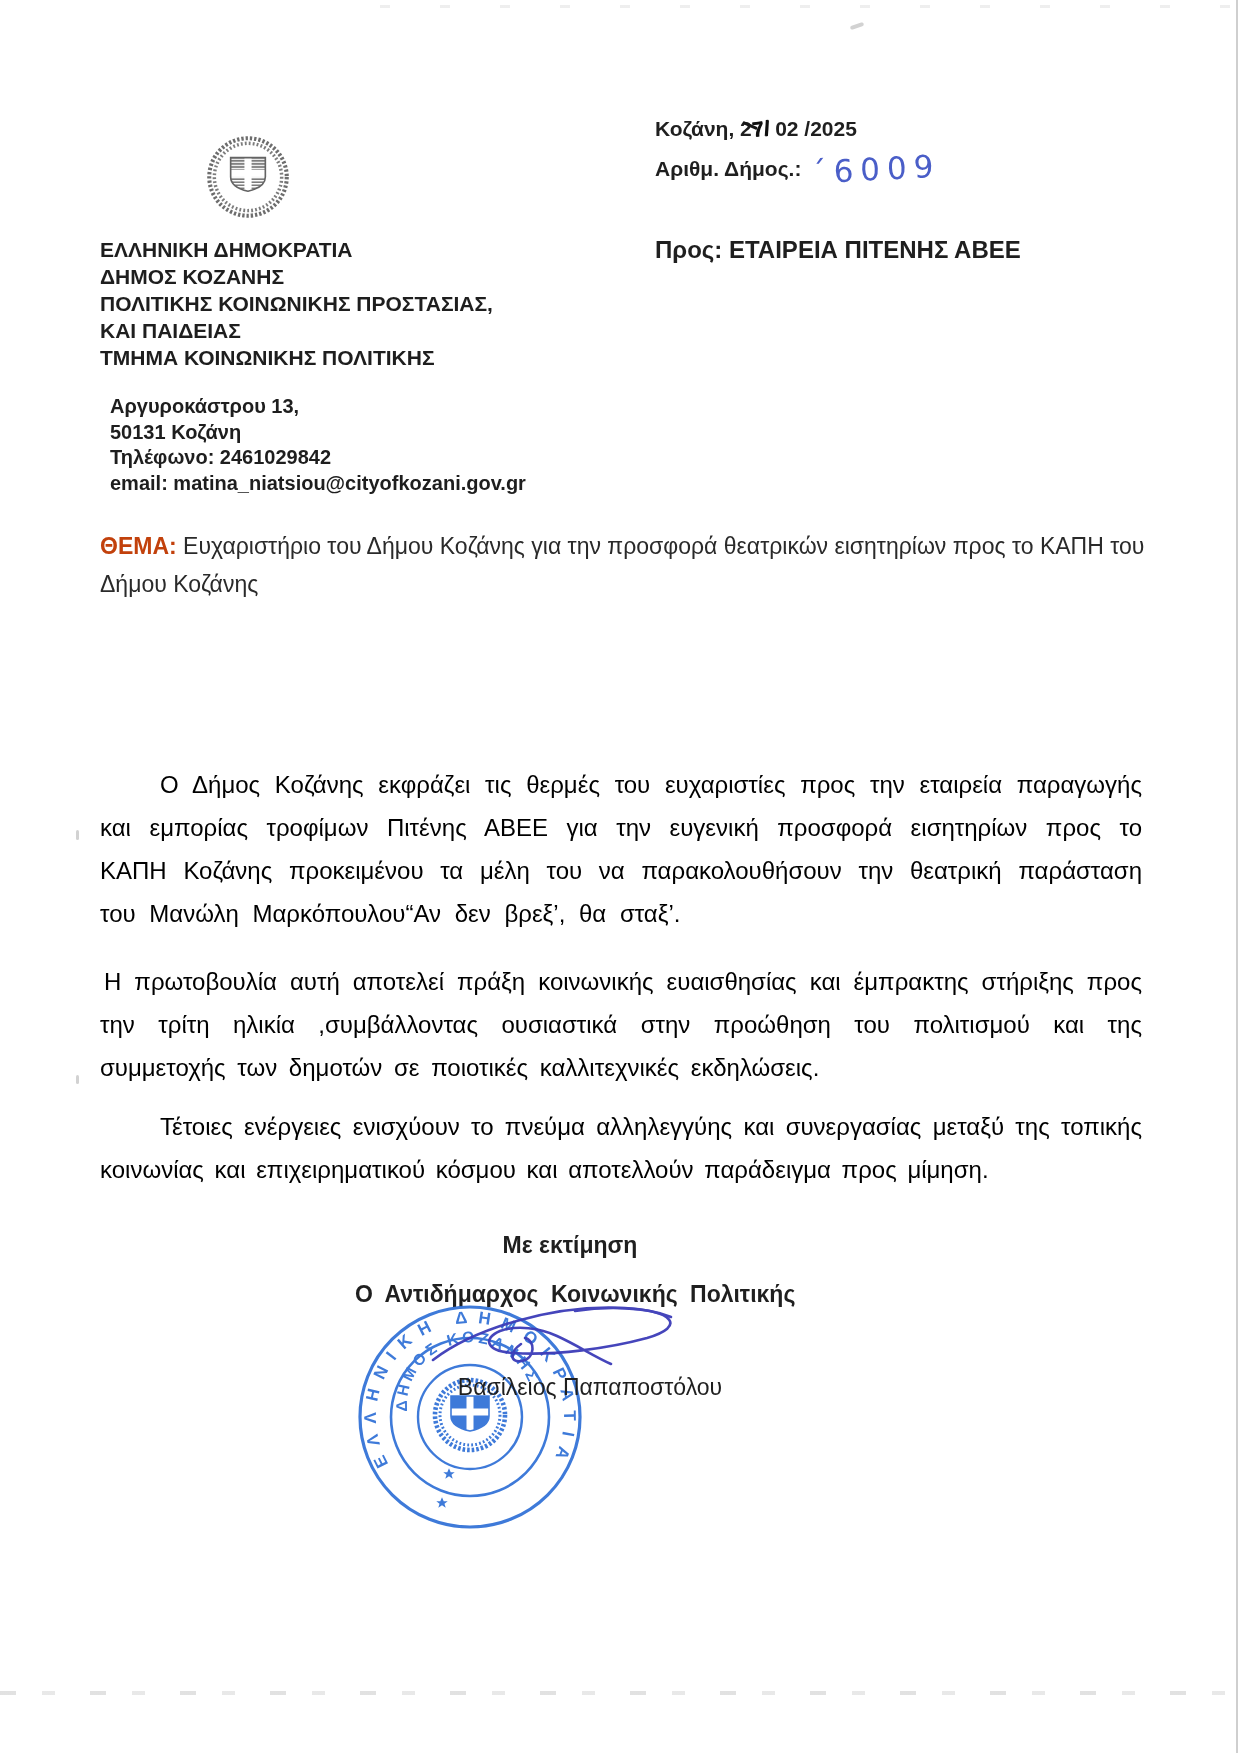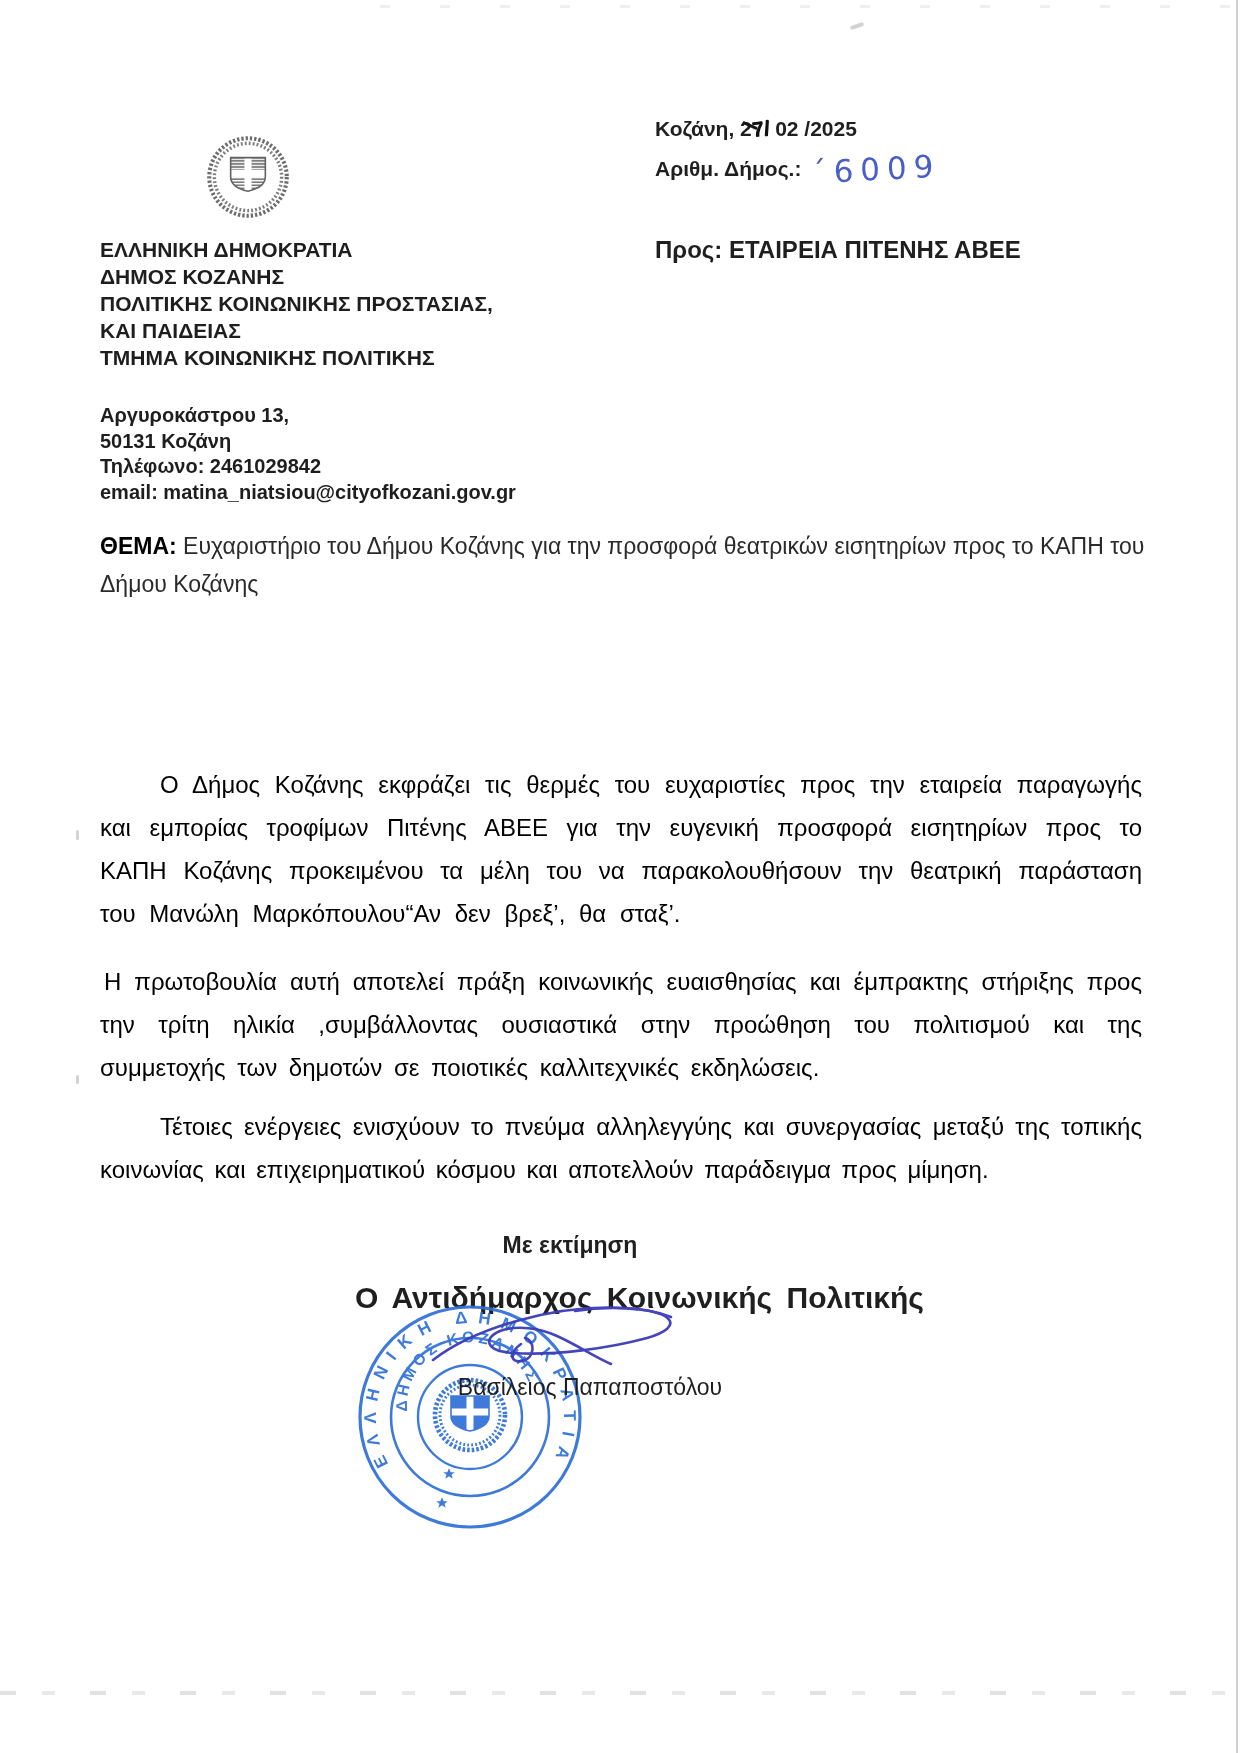--- a/index.html
+++ b/index.html
@@ -4,47 +4,47 @@
 <style>
   html,body{margin:0;padding:0;background:#e9e9e9;}
   .page{
     position:relative;width:1240px;height:1753px;background:#ffffff;
     font-family:"Liberation Sans",sans-serif;color:#1f1f1f;overflow:hidden;
     margin:0 auto;
   }
   
   .org-block{position:absolute;left:100px;top:236px;}
   .org-line{font-size:21px;line-height:27px;font-weight:bold;color:#1e1e1e;}
-  .contact-block{position:absolute;left:100px;top:394px;margin-top:9px;}
+  .contact-block{position:absolute;left:110px;top:394px;}
   .contact-line{font-size:20px;line-height:25.5px;font-weight:bold;color:#1e1e1e;}
   
   .date-line{position:absolute;left:655px;top:117px;font-size:21px;font-weight:bold;white-space:nowrap;}
   .day-scribble{display:inline-block;transform:rotate(-7deg);font-weight:bold;color:#101010;
     text-shadow:0.6px 0.4px 0 #101010;position:relative;}
   .scribble-stroke{position:absolute;left:742px;top:124px;width:16px;height:3px;background:#161616;
     transform:rotate(24deg);border-radius:2px;}
   .proto-line{position:absolute;left:655px;top:147px;font-size:21px;font-weight:bold;white-space:nowrap;}
   .proto-number{display:inline-block;font-size:31px;font-weight:normal;color:#4a5ec8;
     letter-spacing:7px;transform:rotate(-3deg);position:relative;top:4px;margin-left:10px;
     font-family:"DejaVu Sans",sans-serif;}
   .recipient{position:absolute;left:655px;top:236px;font-size:24px;font-weight:bold;white-space:nowrap;}
   
   .subject{position:absolute;left:100px;top:527px;width:1046px;font-size:23px;line-height:38px;color:#2a2a2a;}
-  .subject b{font-weight:bold;color:#000000;}
+  .subject b{font-weight:bold;color:#c2410c;}
   
   .body-par{position:absolute;left:100px;width:1042px;text-align:justify;
     font-size:24px;line-height:43px;word-spacing:7px;color:#000000;}
   .p1{top:739px;text-indent:60px;}
   .p2{top:936px;text-indent:4px;word-spacing:5px;}
   .p3{top:1081px;text-indent:60px;word-spacing:4px;}
   
   .closing{position:absolute;left:400px;top:1232px;width:340px;text-align:center;
     font-size:23px;font-weight:bold;}
   .sig-title{position:absolute;left:355px;top:1281px;width:440px;text-align:left;
-    font-size:30px;font-weight:bold;word-spacing:6px;white-space:nowrap;}
+    font-size:23px;font-weight:bold;word-spacing:6px;white-space:nowrap;}
   .sig-name{position:absolute;left:370px;top:1374px;width:440px;text-align:center;
     font-size:23px;font-weight:normal;z-index:4;}
   .stamp-svg{position:absolute;left:350px;top:1297px;z-index:2;}
   .autograph-svg{position:absolute;left:425px;top:1298px;z-index:5;}
   .emblem-svg{position:absolute;left:197px;top:128px;opacity:0.88;}
   
   .edge-line-right{position:absolute;right:2px;top:0;width:2px;height:1753px;background:#bfbfbf;opacity:0.75;}
   .bottom-speckles{position:absolute;left:0;top:1691px;width:1240px;height:4px;opacity:0.55;
     background:repeating-linear-gradient(90deg,#c9c9c9 0 16px,transparent 16px 42px,#d6d6d6 42px 55px,transparent 55px 90px);}
   .top-speckles{position:absolute;left:380px;top:5px;width:860px;height:3px;opacity:0.35;

